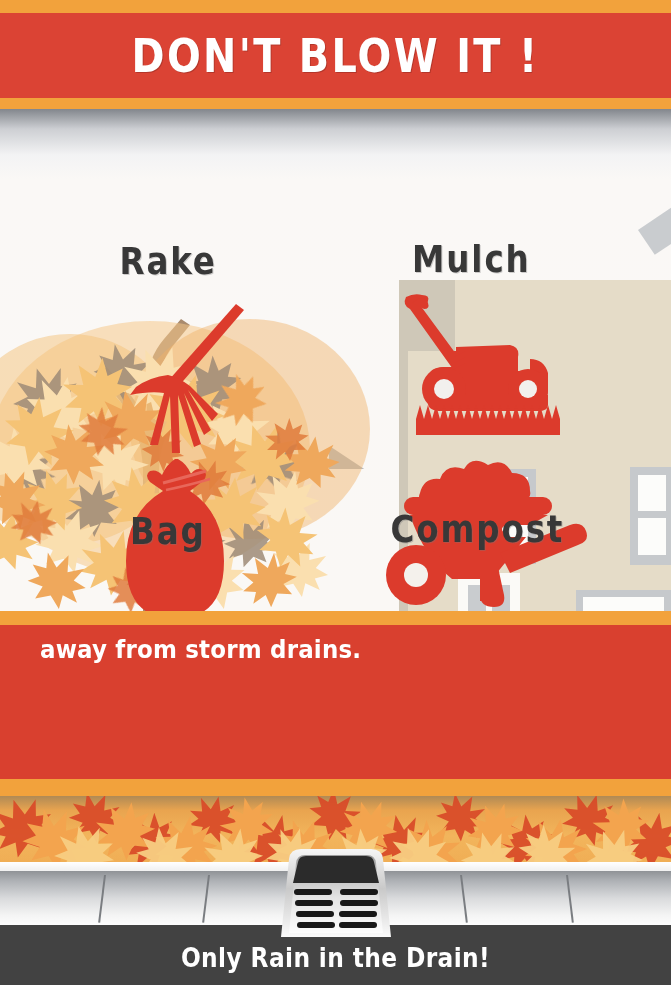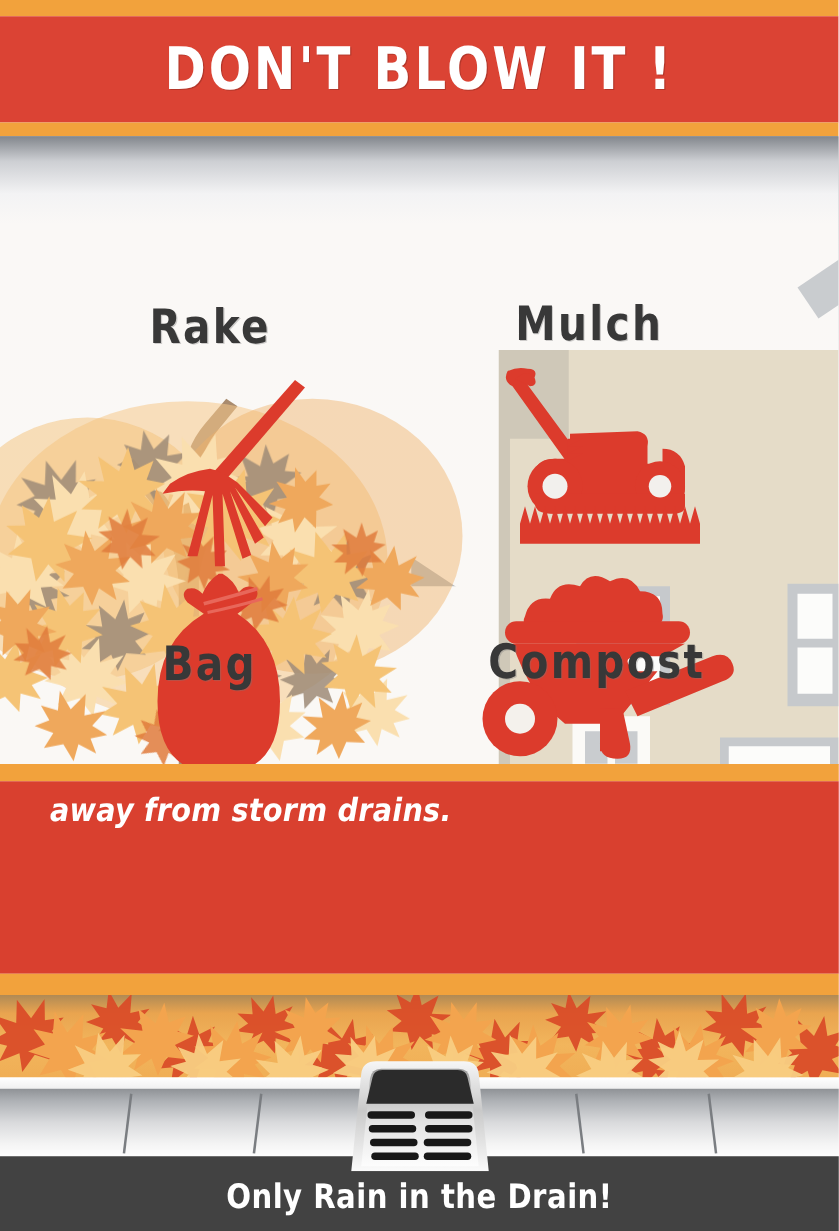--- a/index.html
+++ b/index.html
@@ -139,21 +139,21 @@
   .msg-text{
     position:absolute;left:40px;top:633px;width:595px;height:140px;
     color:#FFFFFF;
     font-family:"DejaVu Sans Condensed","Liberation Sans Narrow","Liberation Sans",sans-serif;
     font-weight:bold;
     font-size:25.5px;
     line-height:32px;
     text-align:justify;
     letter-spacing:0.2px;
   }
-  .msg-text .lastline{display:block;text-align:left;font-style:italic;}
+  .msg-text .lastline{display:block;text-align:left;}
 
   
   .leafstrip{
     position:absolute;left:0;top:796px;width:671px;height:66px;
     overflow:hidden;
     background:linear-gradient(to bottom,#B08A55 0%,#E9A44F 22%,#F2B55C 60%,#F0AE55 100%);
   }
 
   
   .curb-white{

